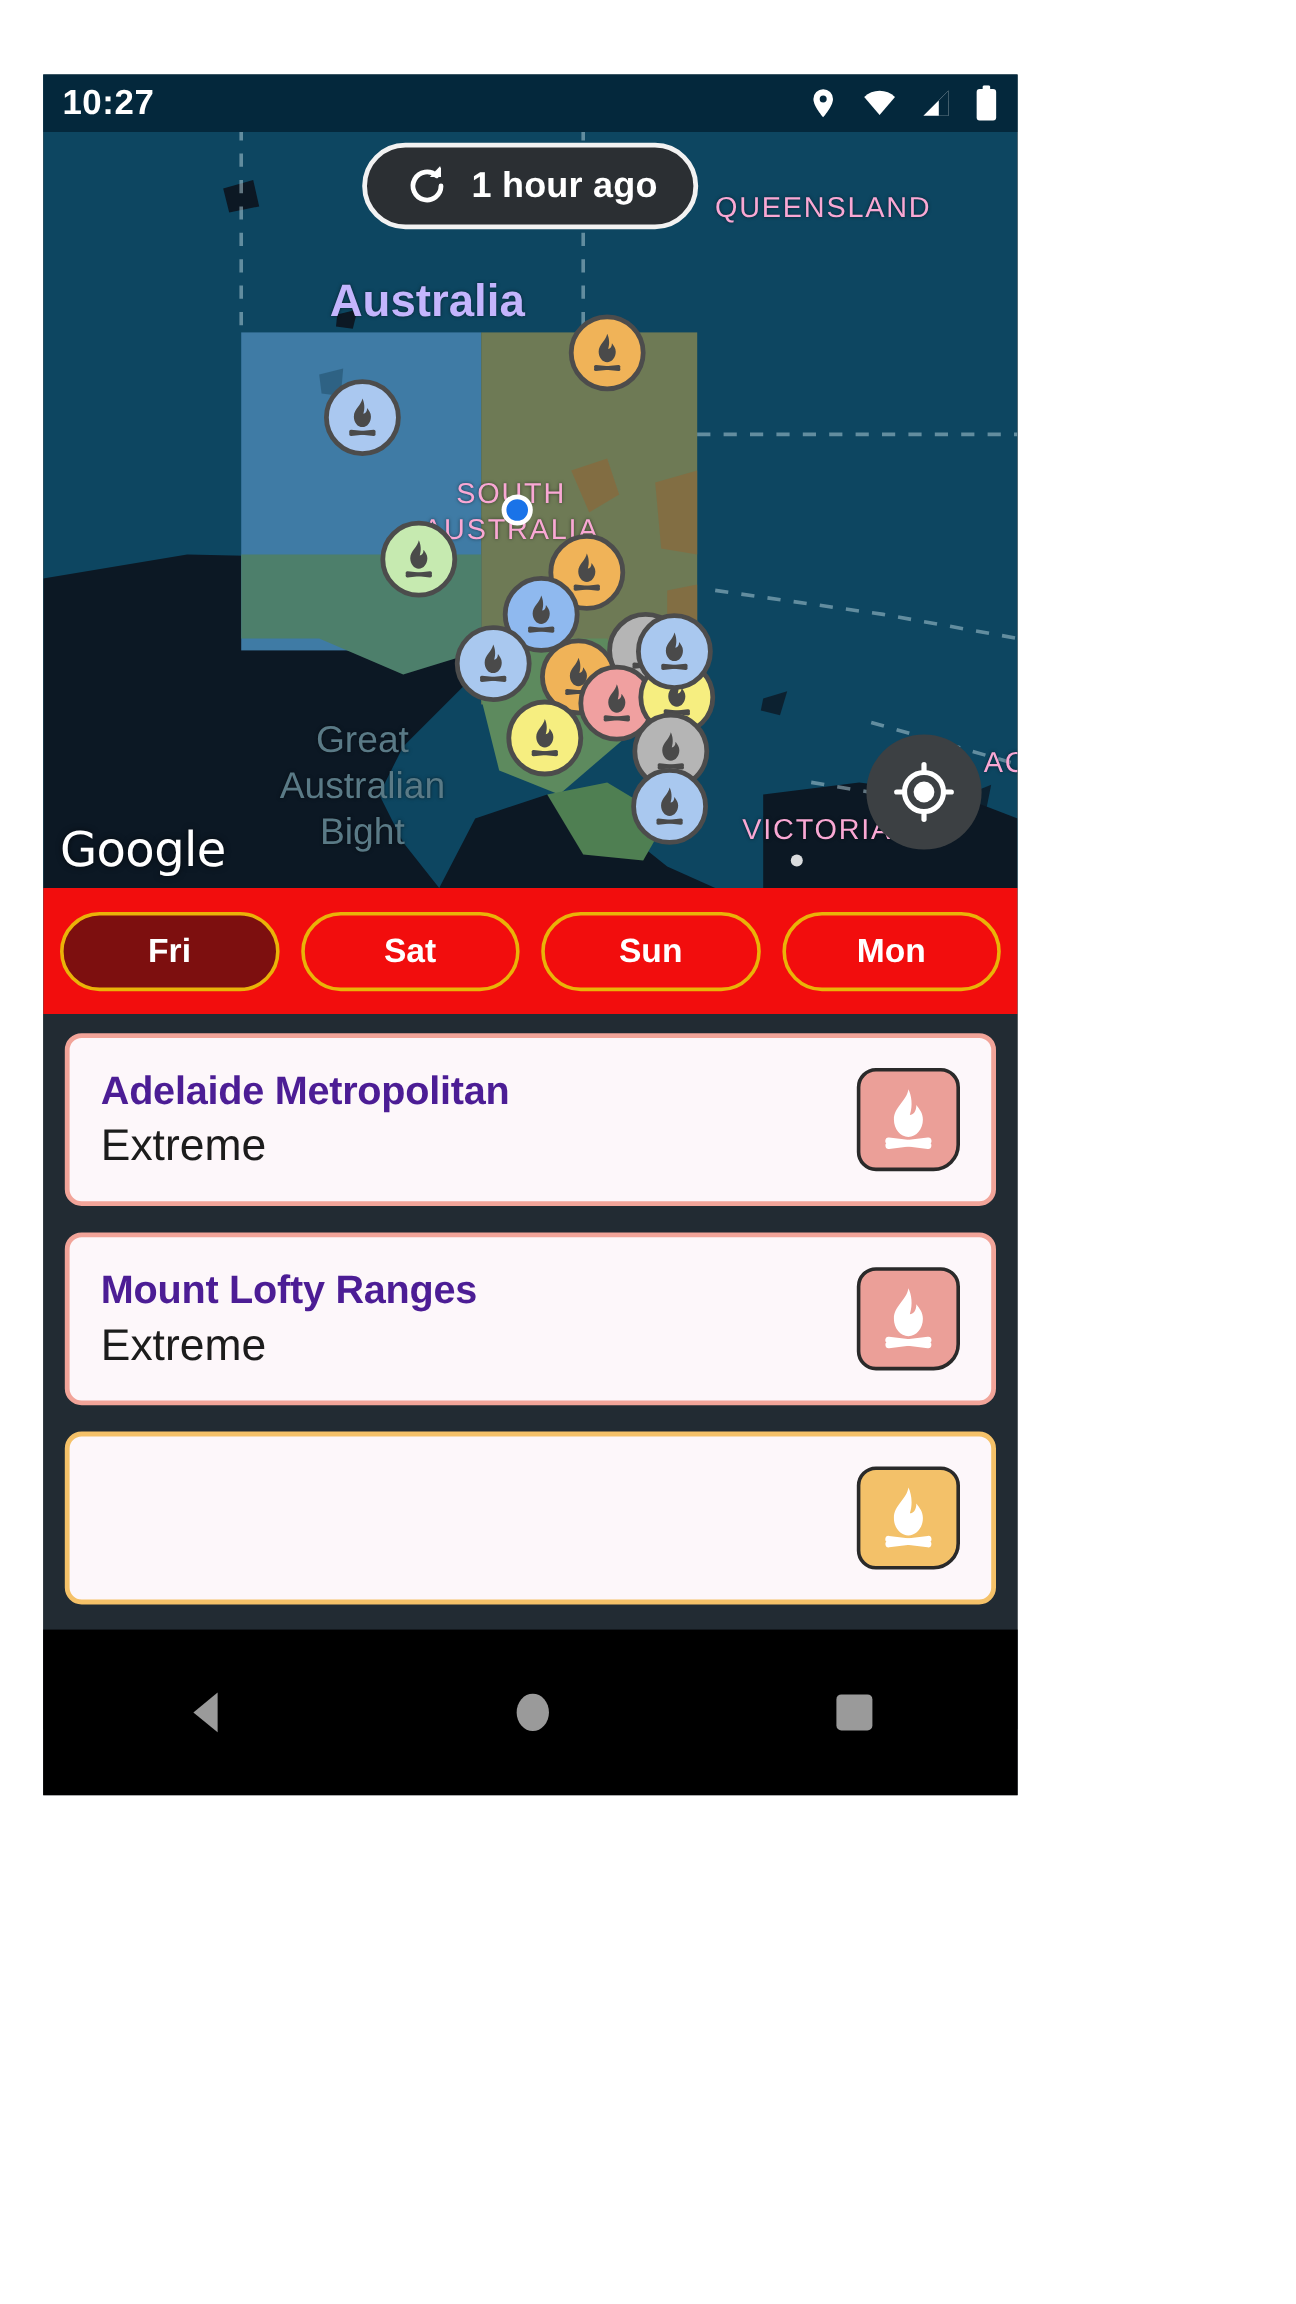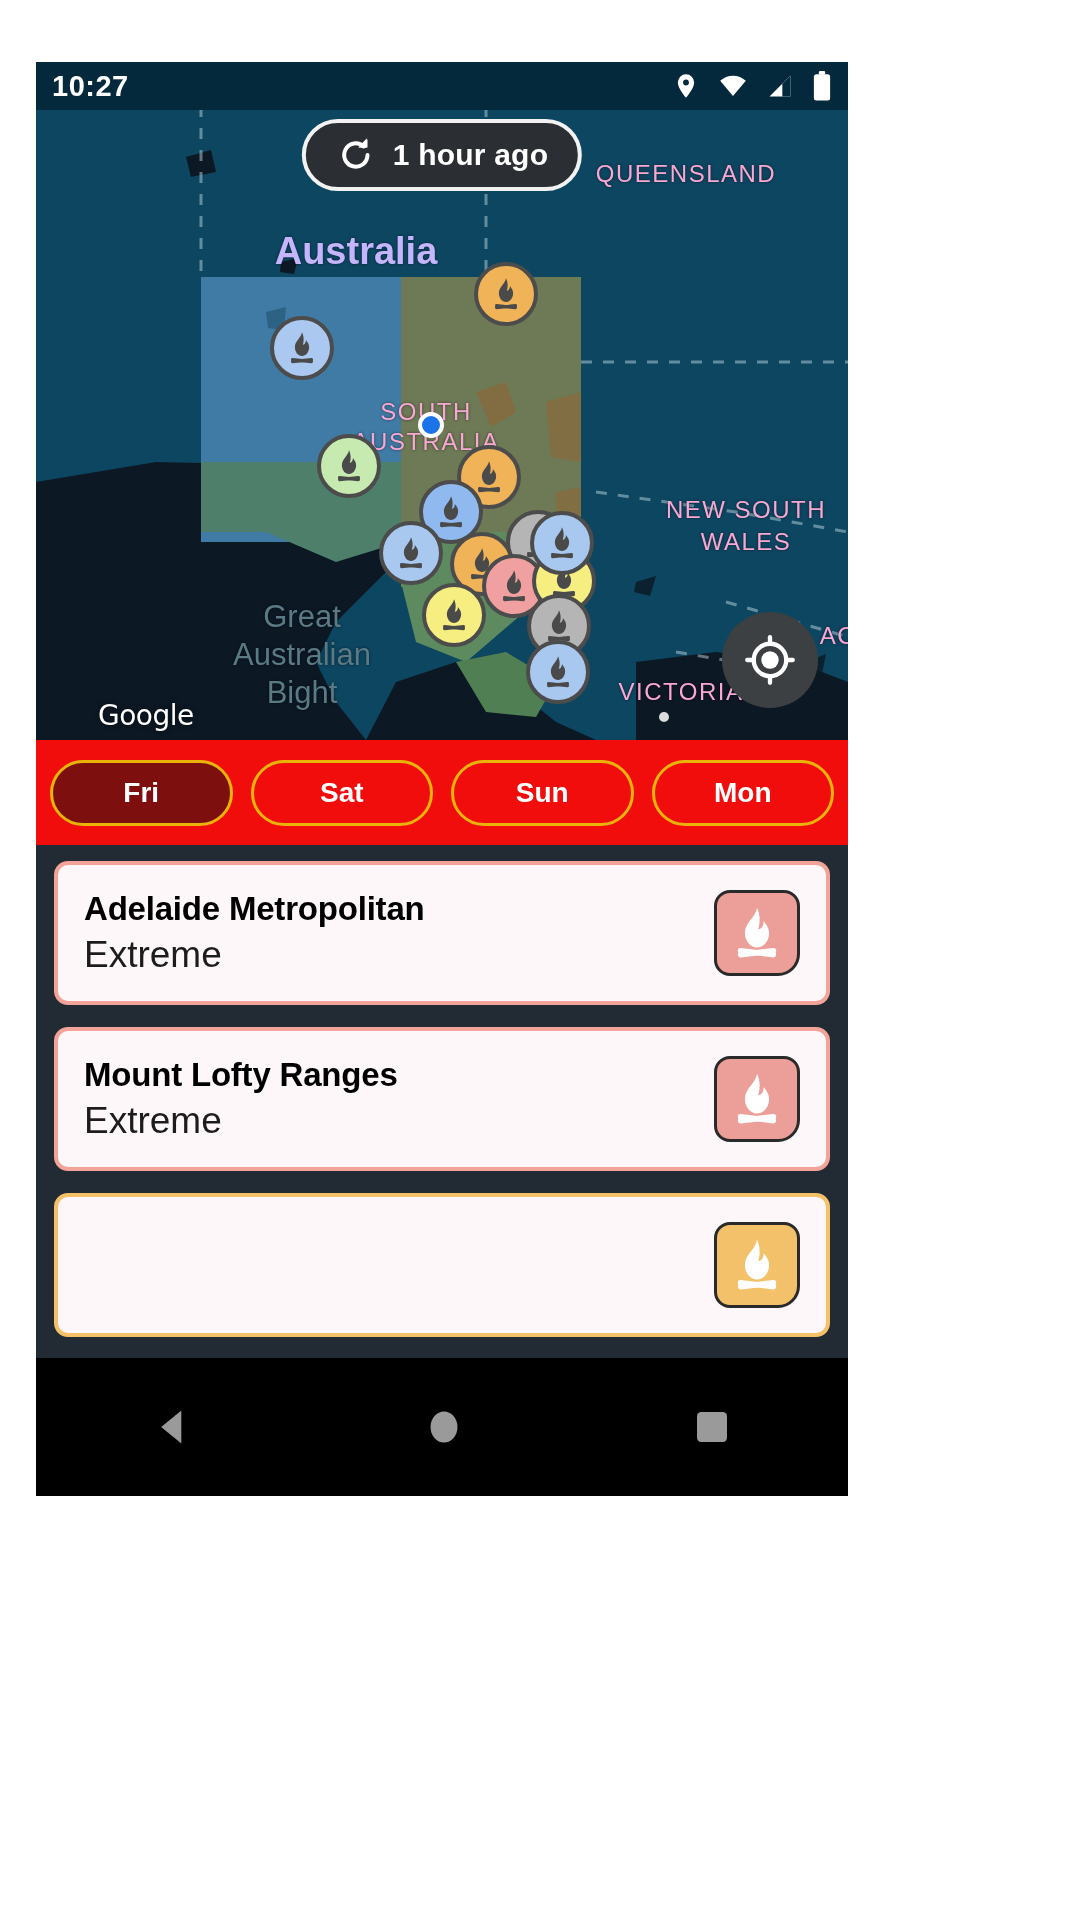--- a/index.html
+++ b/index.html
@@ -50,43 +50,43 @@
   
   #mydot{ position:absolute; width:26px; height:26px; border-radius:50%;
           background:#1a73e8; border:4px solid #fff; }
 
   
   #loc-fab{ position:absolute; right:30px; bottom:32px; width:96px; height:96px;
             border-radius:50%; background:#3c4043; display:flex;
             align-items:center; justify-content:center; z-index:30; }
 
   #google-logo{ position:absolute; left:14px; bottom:8px; z-index:30;
-     color:#fff; font-size:28px; letter-spacing:-.5px;
+     color:#fff; font-size:40px; letter-spacing:-.5px;
      font-family:"DejaVu Sans", sans-serif;
-     text-shadow:0 0 5px rgba(0,0,0,.6);margin-left:48px; }
+     text-shadow:0 0 5px rgba(0,0,0,.6); }
 
   
   #daybar{ position:absolute; left:0; top:678px; width:812px; height:105px;
            background:#f20d0d; display:flex; align-items:center;
            padding:0 14px; gap:18px; }
   .daytab{ flex:1; height:66px; border-radius:34px; border:3px solid #eab308;
            background:#f20d0d; color:#fff; font-size:28px; font-weight:bold;
            display:flex; align-items:center; justify-content:center; }
   .daytab.active{ background:#7d0f0f; }
 
   
   #list{ position:absolute; left:0; top:783px; width:812px; height:596px;
          background:#222b33; padding:16px 18px 0 18px; overflow:hidden; }
   .card{ position:relative; height:144px; background:#fdf7fa;
          border-radius:14px; margin-bottom:22px;
          display:flex; align-items:center; padding:0 26px; }
   .card.extreme{ border:4px solid #f2a499; }
   .card.severe { border:4px solid #f5c168; }
   .card-text{ display:flex; flex-direction:column; gap:6px; }
-  .card-title{ font-size:33px; font-weight:bold; color:#000000; letter-spacing:-.2px;}
+  .card-title{ font-size:33px; font-weight:bold; color:#4c1d95; letter-spacing:-.2px;}
   .card-level{ font-size:37px; color:#1c1c1c; }
   .card-icon{ margin-left:auto; width:86px; height:86px; border:3px solid #2a2a2a;
               border-radius:16px 16px 22px 16px; display:flex;
               align-items:center; justify-content:center; }
   .card-icon.extreme{ background:#eb9f98; }
   .card-icon.severe { background:#f3c169; }
   .card-icon svg{ width:58px; height:58px; }
 
   
   #navbar{ position:absolute; left:36px; top:1358px; width:812px; height:138px;
@@ -134,22 +134,20 @@
         <path d="M690,540 L760,560 L812,575"></path>
         <path d="M640,590 L700,600"></path>
       </g>
     </svg>
 
     <div class="maplabel" style="left:230px;top:0px;width:180px;font-size:24px;">TERRITORY</div>
     <div class="maplabel" style="left:530px;top:98px;width:240px;font-size:24px;">QUEENSLAND</div>
     <div class="maplabel big" style="left:205px;top:168px;width:230px;font-size:38px;">Australia</div>
     <div class="maplabel" style="left:290px;top:335px;width:200px;font-size:24px;line-height:30px;">SOUTH
 AUSTRALIA</div>
-    <div class="maplabel" style="left:600px;top:432px;width:220px;font-size:24px;line-height:32px;">NEW SOUTH
-WALES</div>
     <div class="maplabel" style="left:550px;top:616px;width:190px;font-size:24px;">VICTORIA</div>
     <div class="maplabel" style="left:775px;top:560px;width:70px;font-size:24px;">ACT</div>
     <div class="maplabel ocean" style="left:166px;top:536px;width:200px;font-size:31px;line-height:38px;">Great
 Australian
 Bight</div>
 
     <div class="marker" style="left:438px;top:200px;background:#f0b358;">
       <svg viewBox="0 0 48 48">
           <g fill="#4a4a4a">
             <path d="M24 4c-1 7-9 11-9 19 0 6 4 11 9 11s9-5 9-11c0-4-2-6-4-9 0 4-2 6-4 6 2-6 1-12-1-16z"></path>

